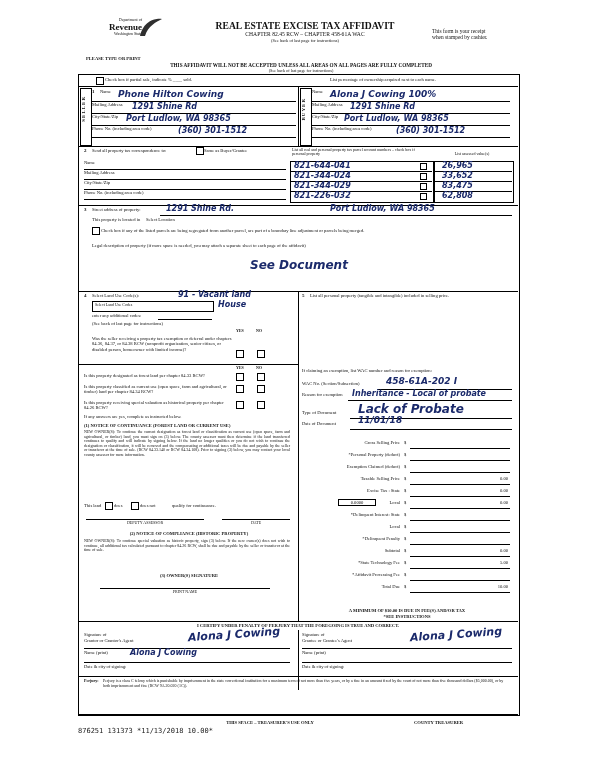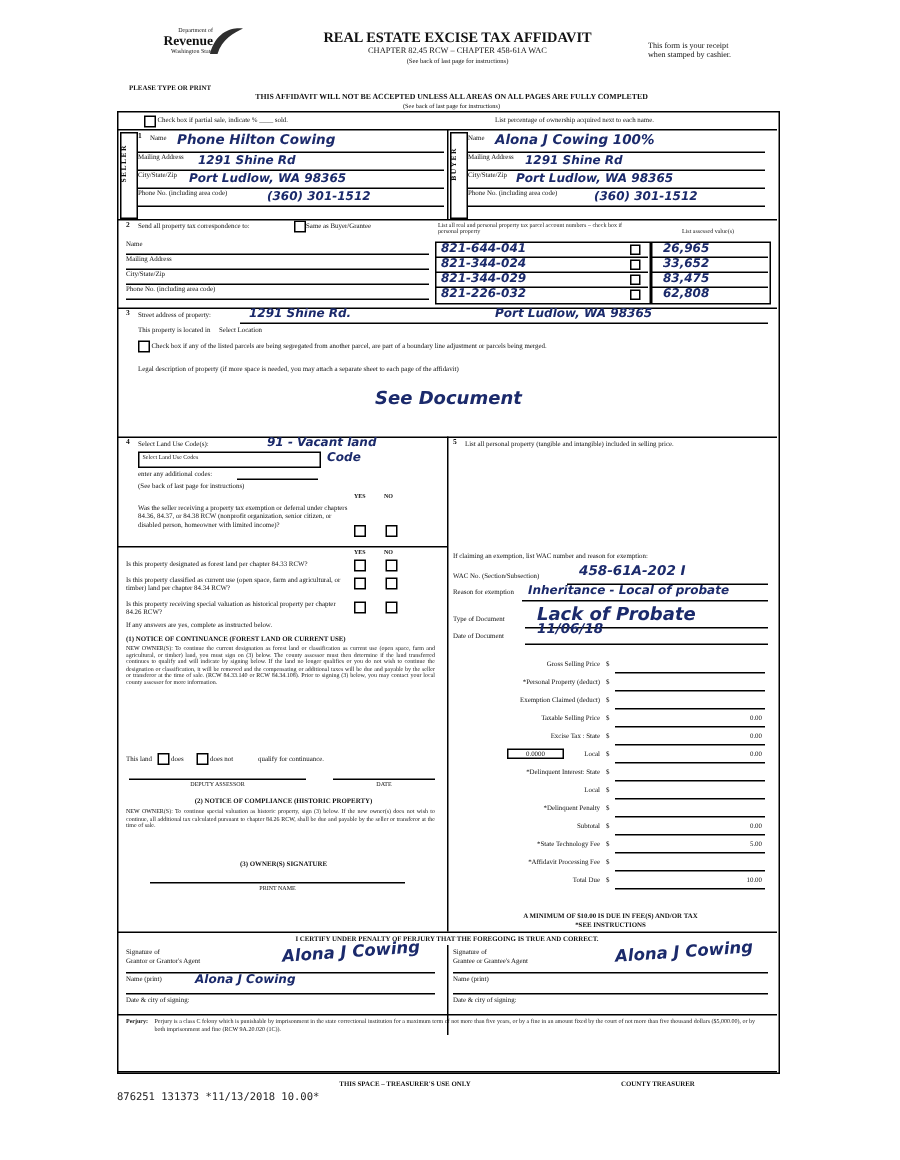--- a/index.html
+++ b/index.html
@@ -151,21 +151,21 @@
 
   <div class="line" style="left:78px;top:291px;width:440px;"></div>
 
   <div class="vline" style="left:298px;top:291px;height:330px;"></div>
 
   <div class="abs sect-no" style="left:84px;top:293px;">4</div>
   <div class="abs tiny" style="left:92px;top:293px;">Select Land Use Code(s):</div>
   <div class="hw sm2" style="left:178px;top:290px;">91 - Vacant land</div>
   <div class="box" style="left:92px;top:301px;width:120px;height:9px;"></div>
   <div class="abs xtiny" style="left:95px;top:303px;">Select Land Use Codes</div>
-  <div class="hw sm2" style="left:218px;top:300px;">Code</div>
+  <div class="hw sm2" style="left:218px;top:300px;">House</div>
   <div class="abs tiny" style="left:92px;top:313px;">enter any additional codes:</div>
   <div class="line" style="left:158px;top:319px;width:54px;"></div>
   <div class="abs tiny" style="left:92px;top:321px;">(See back of last page for instructions)</div>
 
   <div class="abs xtiny b" style="left:236px;top:329px;">YES</div>
   <div class="abs xtiny b" style="left:256px;top:329px;">NO</div>
   <div class="abs tiny" style="left:92px;top:336px;width:140px;">Was the seller receiving a property tax exemption or deferral under chapters 84.36, 84.37, or 84.38 RCW (nonprofit organization, senior citizen, or disabled person, homeowner with limited income)?</div>
   <div class="cb" style="left:236px;top:350px;"></div>
   <div class="cb" style="left:257px;top:350px;"></div>
 
@@ -218,21 +218,21 @@
   <div class="abs tiny" style="left:302px;top:392px;">Reason for exemption</div>
   <div class="line" style="left:348px;top:400px;width:164px;"></div>
   <div class="hw sm2" style="left:352px;top:389px;">Inheritance - Local of probate</div>
 
   <div class="abs tiny" style="left:302px;top:410px;">Type of Document</div>
   <div class="line" style="left:350px;top:418px;width:162px;"></div>
   <div class="hw" style="left:358px;top:402px;font-size:12px;">Lack of Probate</div>
 
   <div class="abs tiny" style="left:302px;top:421px;">Date of Document</div>
   <div class="line" style="left:350px;top:429px;width:162px;"></div>
-  <div class="hw md2" style="left:358px;top:415px;">11/06/18</div>
+  <div class="hw md2" style="left:358px;top:415px;">11/01/18</div>
 
   <div class="abs" id="money-rows">
       <div class="abs tiny r" style="left: 300px; top: 440px; width: 100px;">Gross Selling Price</div>
       <div class="abs tiny" style="left: 404px; top: 440px;">$</div>
       <div class="line" style="left: 410px; top: 448px; width: 100px;"></div>
       <div class="abs tiny r" style="left: 300px; top: 452px; width: 100px;">*Personal Property (deduct)</div>
       <div class="abs tiny" style="left: 404px; top: 452px;">$</div>
       <div class="line" style="left: 410px; top: 460px; width: 100px;"></div>
       <div class="abs tiny r" style="left: 300px; top: 464px; width: 100px;">Exemption Claimed (deduct)</div>
       <div class="abs tiny" style="left: 404px; top: 464px;">$</div>

